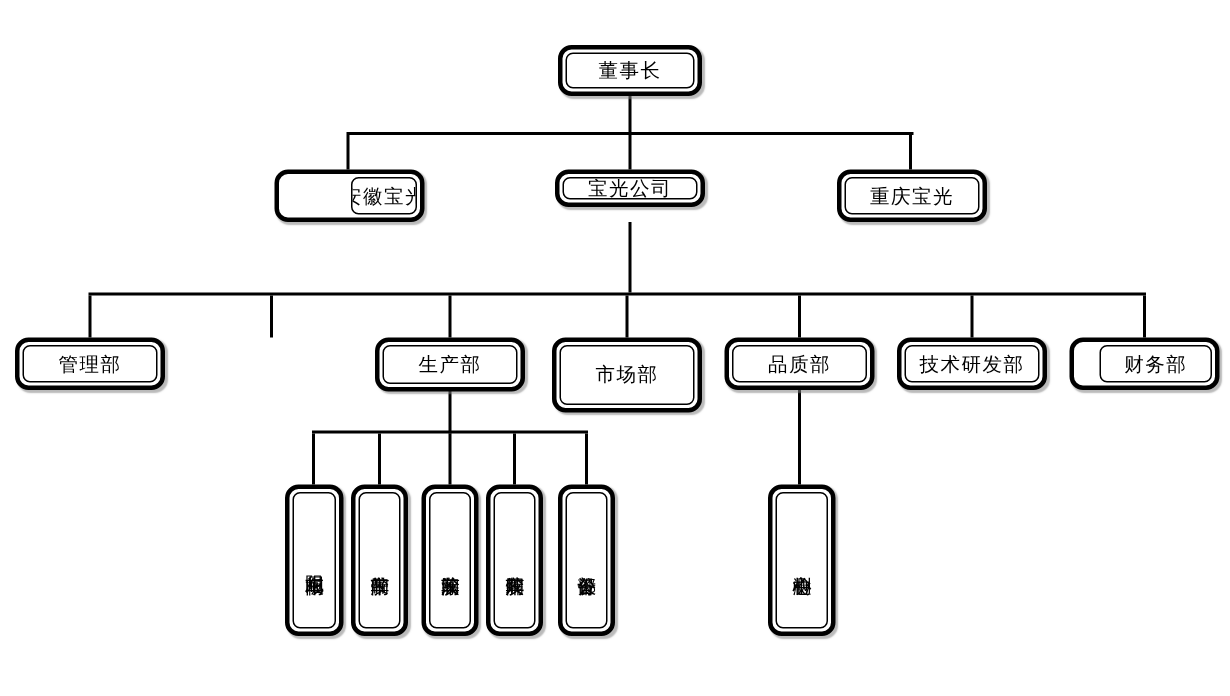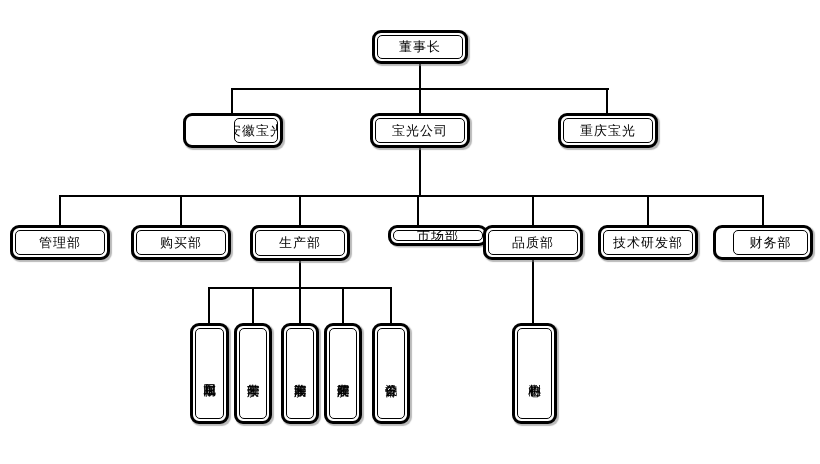--- a/index.html
+++ b/index.html
@@ -81,37 +81,34 @@
 
   <div class="line" style="left:532px; top:260px; width:2px; height:63px;"></div>
 
   <div class="node" style="left:372px; top:30px; width:96px; height:34px;">
     <div class="inner">董事长</div>
   </div>
 
   <div class="node" style="left:183px; top:113px; width:100px; height:35px;padding-left:48px;">
     <div class="inner">安徽宝光</div>
   </div>
-  <div class="node" style="left:370px; top:113px; width:100px; height:35px;">
+  <div class="node" style="left:370px; top:113px; width:100px; height:25px;">
     <div class="inner">宝光公司</div>
   </div>
   <div class="node" style="left:558px; top:113px; width:100px; height:35px;">
     <div class="inner">重庆宝光</div>
   </div>
 
   <div class="node" style="left:10px; top:225px; width:100px; height:35px;font-family:Liberation Mono, monospace;">
     <div class="inner">管理部</div>
   </div>
-  <div class="node" style="left:131px; top:225px; width:100px; height:35px;">
-    <div class="inner">购买部</div>
-  </div>
   <div class="node" style="left:250px; top:225px; width:100px; height:36px;text-align:right;">
     <div class="inner">生产部</div>
   </div>
-  <div class="node" style="left:388px; top:225px; width:100px; height:21px;">
+  <div class="node" style="left:368px; top:225px; width:100px; height:50px;">
     <div class="inner">市场部</div>
   </div>
   <div class="node" style="left:483px; top:225px; width:100px; height:35px;">
     <div class="inner">品质部</div>
   </div>
   <div class="node" style="left:598px; top:225px; width:100px; height:35px;">
     <div class="inner">技术研发部</div>
   </div>
   <div class="node" style="left:713px; top:225px; width:100px; height:35px;padding-left:17px;">
     <div class="inner">财务部</div>

